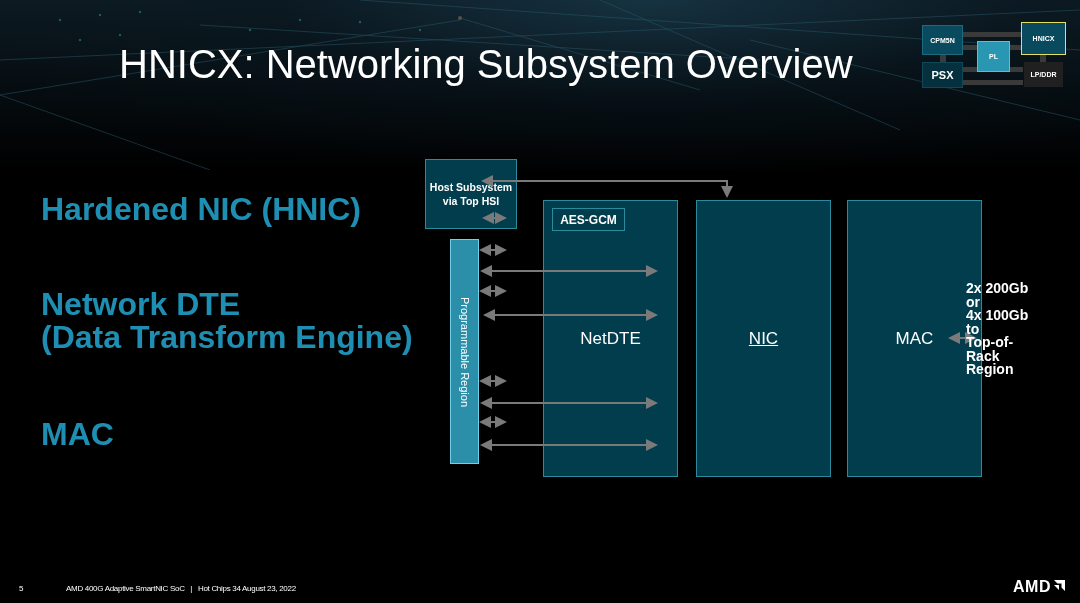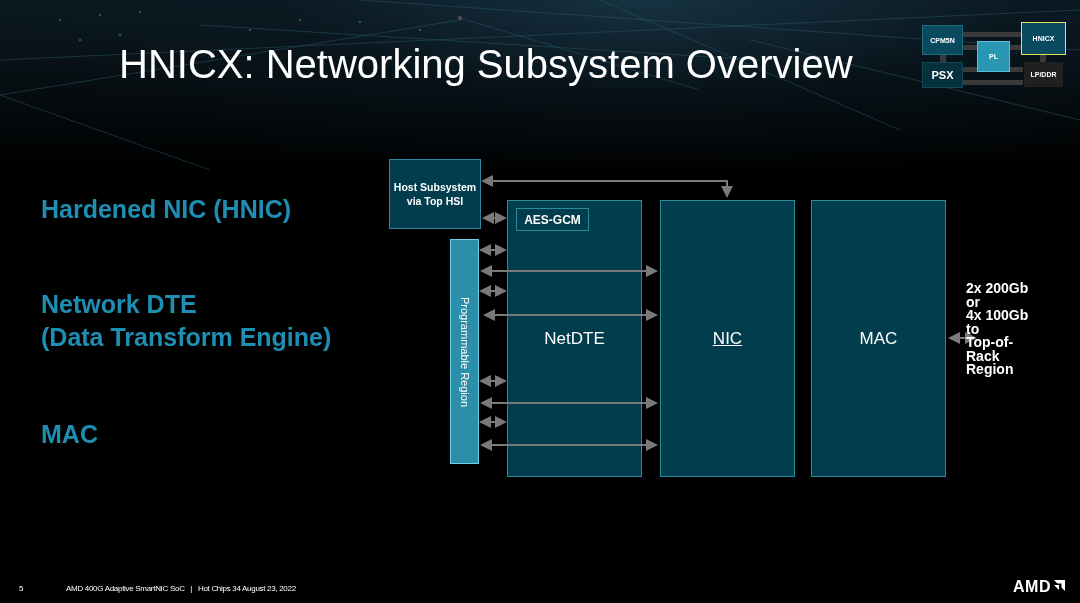--- a/index.html
+++ b/index.html
@@ -14,27 +14,28 @@
         radial-gradient(ellipse at 60% 0%, rgba(30,70,90,0.55) 0%, rgba(10,25,35,0.35) 40%, rgba(0,0,0,0) 75%),
         linear-gradient(#0c1a22, #000 100%);
     }
     .net-lines { position:absolute; left:0; top:0; width:1080px; height:170px; }
     .title {
       position:absolute; left:119px; top:42px;
       font-size:40px; font-weight:normal; color:#fff; letter-spacing:0px;
     }
     .side-label {
       position:absolute; left:41px; color:#1e8fb3; font-weight:bold;
-      font-size:25px; line-height:33px;
+      font-size:32px; line-height:33px;
     }
     .box {
       position:absolute; box-sizing:border-box;
       background:#013d4d; border:1px solid #2b8a9c;
       color:#fff; display:flex; align-items:center; justify-content:center;
       text-align:center;
+      margin-left:36px;
     }
     .prog {
       position:absolute; left:450px; top:239px; width:29px; height:225px;
       box-sizing:border-box; background:#2b8fa9; border:1px solid #6fd0e8;
     }
     .prog span {
       position:absolute; left:50%; top:50%;
       transform:translate(-50%,-50%) rotate(90deg);
       white-space:nowrap; color:#fff; font-size:11px;
     }

